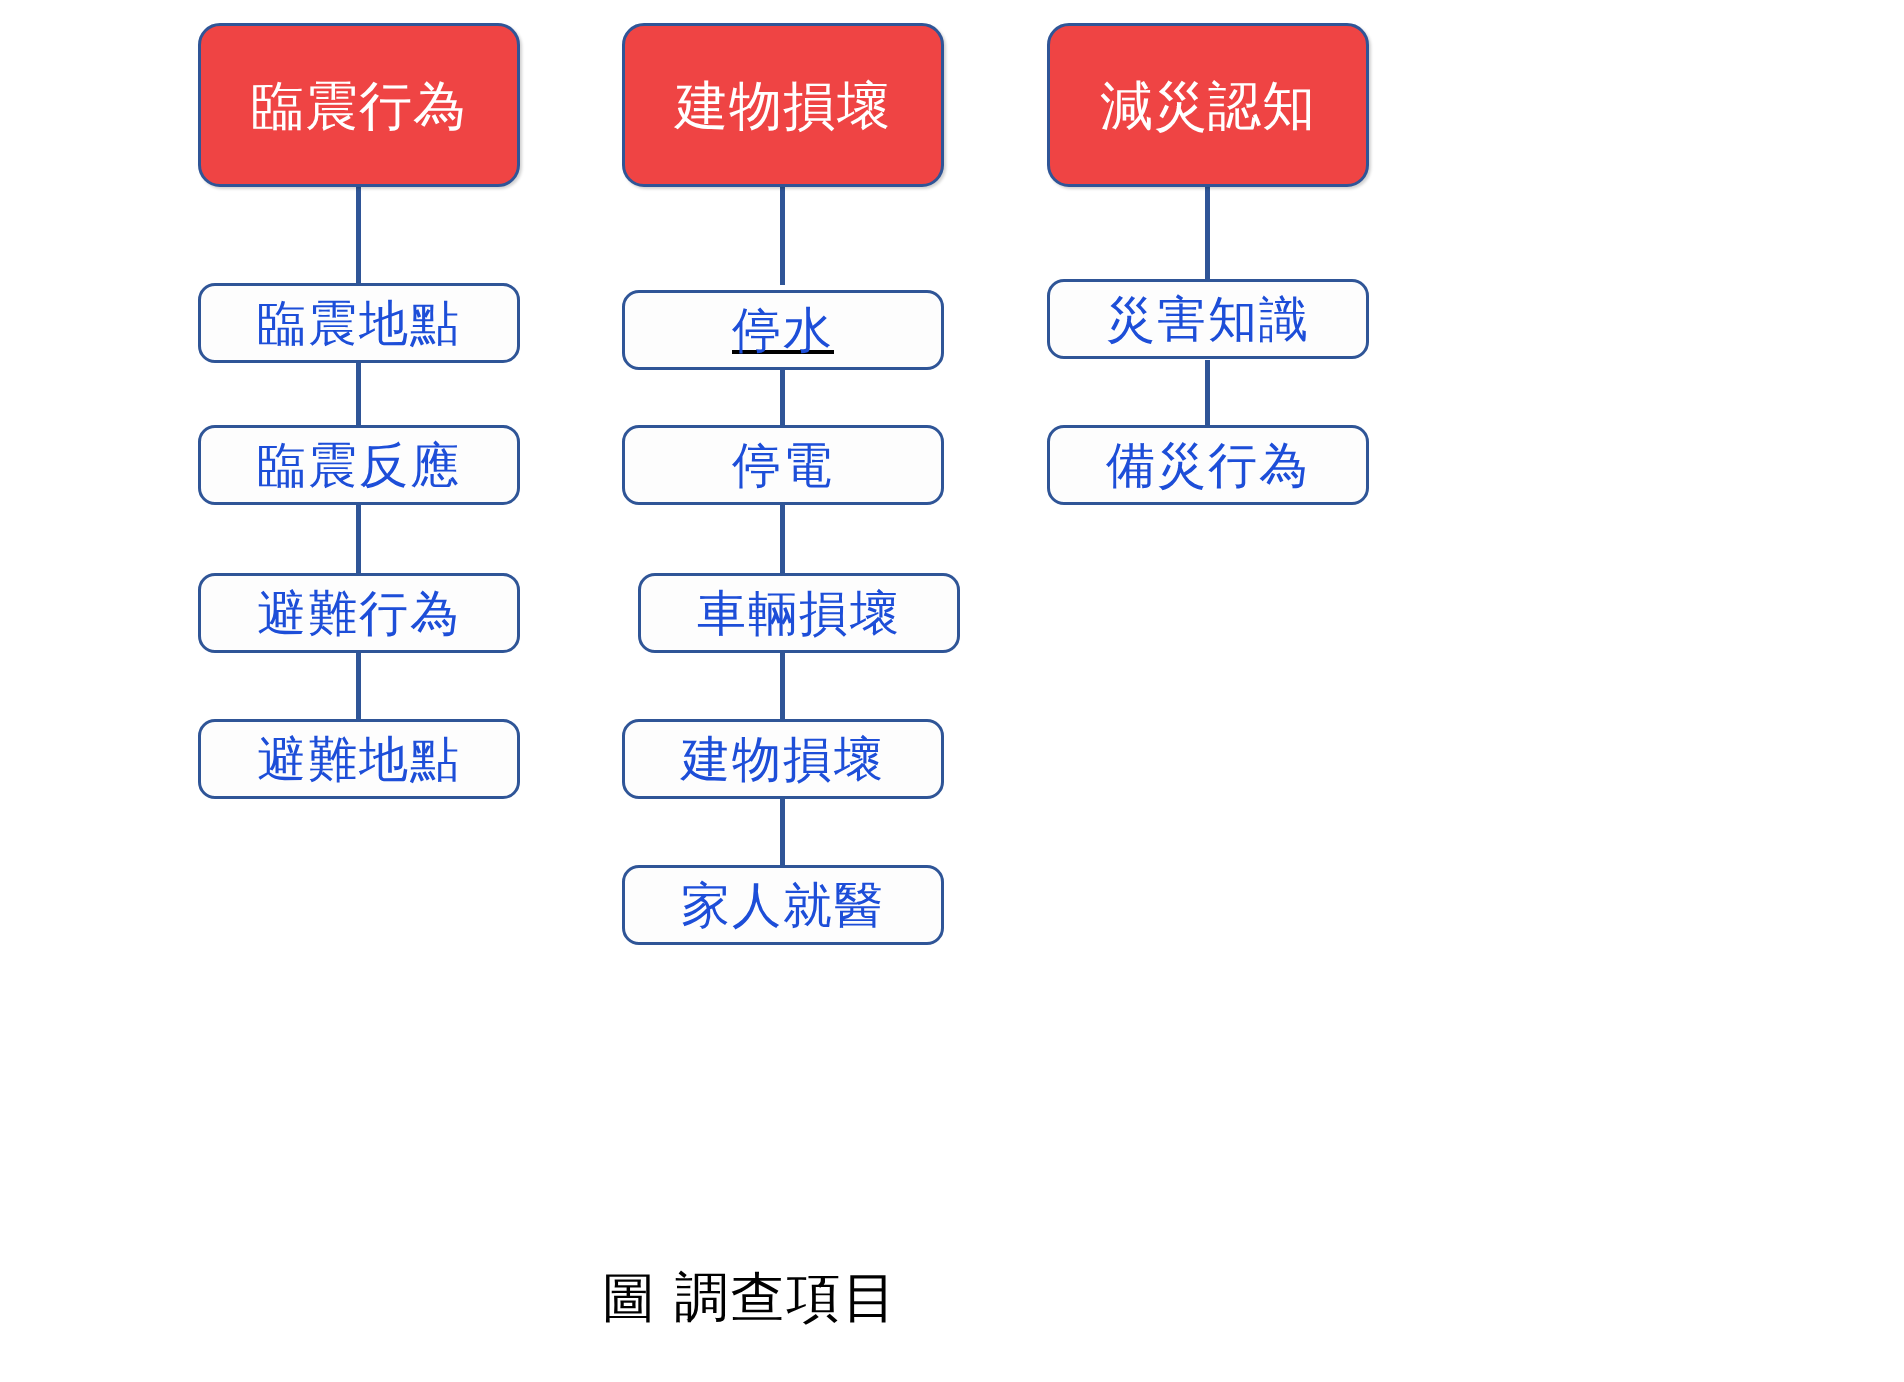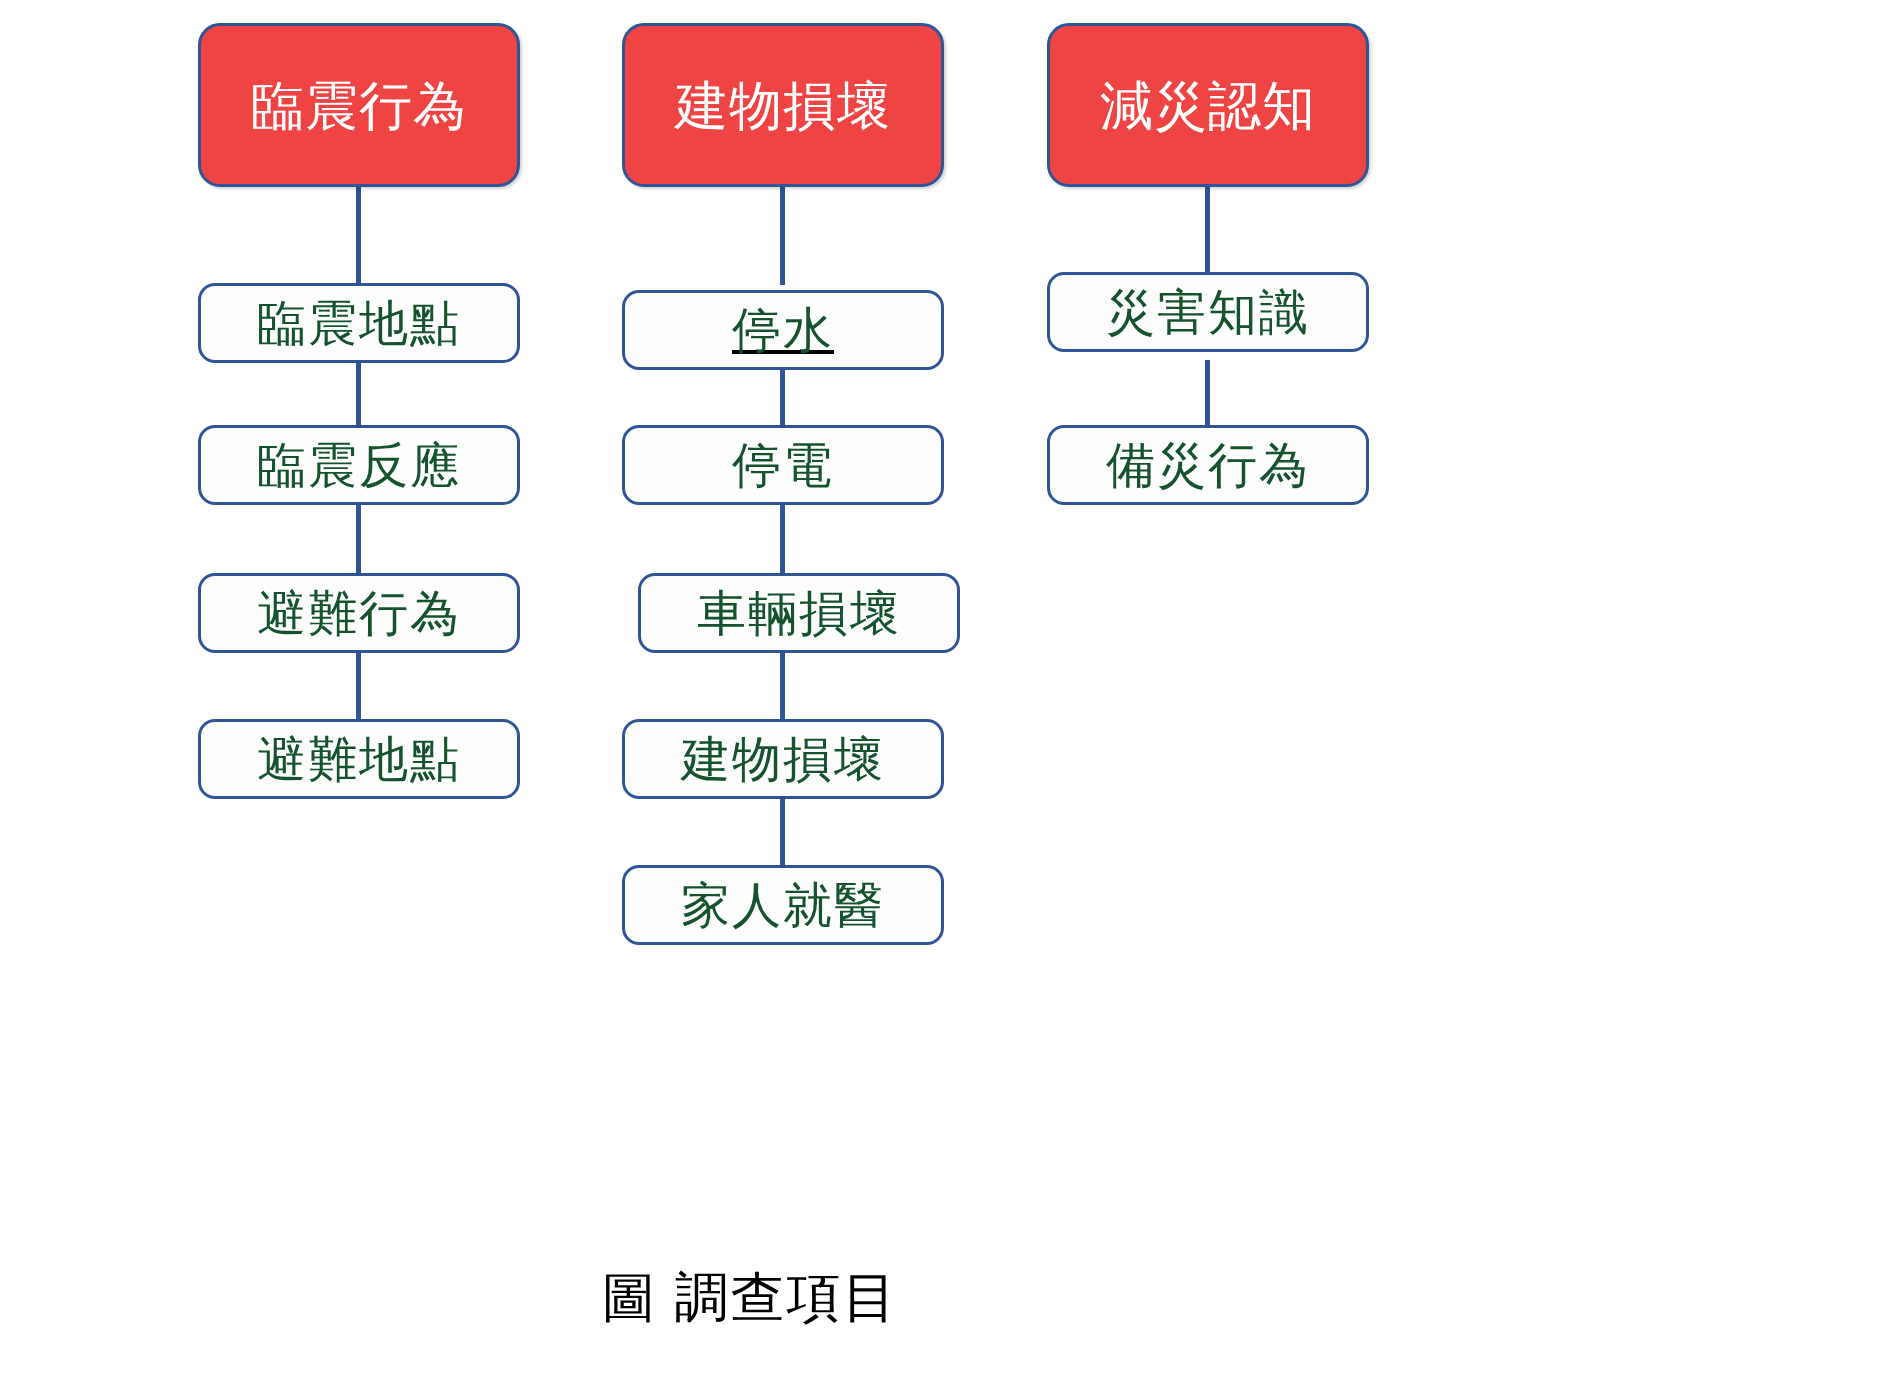--- a/index.html
+++ b/index.html
@@ -64,21 +64,21 @@
     height: 80px;
     box-sizing: border-box;
     background: #FDFDFD;
     border: 3px solid #2F5597;
     border-radius: 17px;
     display: flex;
     align-items: center;
     justify-content: center;
   }
   .child-node .node-label {
-    color: #14532d;
+    color: #1d4ed8;
     font-size: 49px;
     line-height: 1;
     letter-spacing: 2px;
     white-space: nowrap;
   }
 
   
   .connector {
     position: absolute;
     left: 163px;     
@@ -163,21 +163,21 @@
 
   <div class="column col-3">
 
     <div class="connector" style="top:187px;height:98px;"></div>
     <div class="connector" style="top:360px;height:68px;"></div>
 
     <div class="header-node">
       <span class="node-label">減災認知</span>
     </div>
 
-    <div class="child-node" style="top:272px;">
+    <div class="child-node" style="top:279px;">
       <span class="node-label">災害知識</span>
     </div>
     <div class="child-node" style="top:425px;">
       <span class="node-label">備災行為</span>
     </div>
   </div>
 
   <div class="caption">
     <span class="cap-inner">圖 調查項目</span>
   </div>

